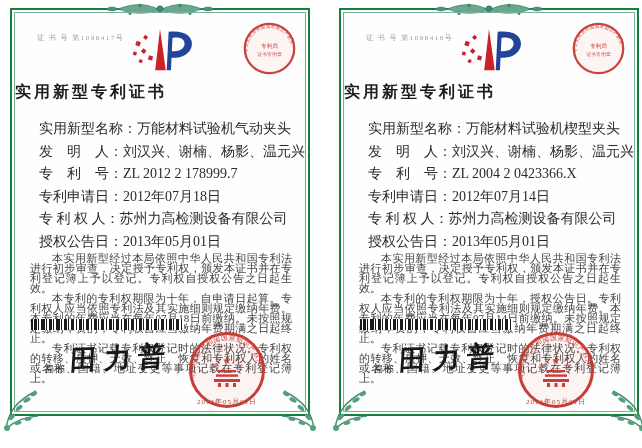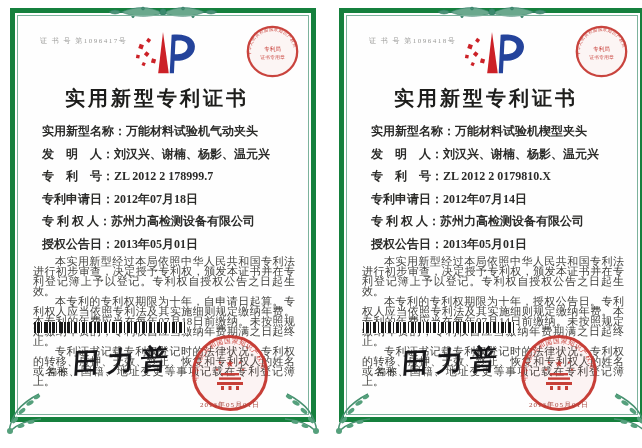--- a/index.html
+++ b/index.html
@@ -1,28 +1,28 @@
 <!DOCTYPE html>
 <html><head>
 <meta charset="utf-8">
 <style>
   html,body{margin:0;padding:0;background:#fff;}
   .page{position:relative;width:642px;height:448px;background:#ffffff;overflow:hidden;
         font-family:"Liberation Serif","DejaVu Serif",serif;}
-  .cert{position:absolute;top:8px;width:296px;height:404px;border:5px solid #15803d;background:#fefefe;}
+  .cert{position:absolute;top:8px;width:296px;height:404px;border:2px solid #15803d;background:#fefefe;}
   .cert-left{left:10px;}
   .cert-right{left:339px;}
   .cert-inner{position:absolute;inset:2px;border:1px solid #7cb29c;}
 
   .cert-no{position:absolute;left:22px;top:20px;font-size:7px;color:#9a9a98;letter-spacing:1.5px;white-space:nowrap;}
   .logo{position:absolute;left:50%;top:13px;transform:translateX(-50%);width:74px;height:48px;}
   .small-seal{position:absolute;right:7px;top:7px;width:57px;height:57px;opacity:.92;}
-  .cert-title{position:absolute;left:0;right:12px;top:69px;text-align:center;font-size:20px;font-weight:bold;
+  .cert-title{position:absolute;left:0;right:12px;top:69px;font-size:16px;font-weight:bold;
               letter-spacing:3px;color:#1d1d1b;}
-  .fields{position:absolute;left:24px;right:8px;top:107px;font-size:12px;color:#2b2b29;font-weight:bold;}
+  .fields{position:absolute;left:24px;right:8px;top:107px;font-size:14px;color:#2b2b29;}
   .field-row{height:12px;margin-bottom:10.6px;white-space:nowrap;}
   .field-label{color:#2b2b29;}
   .field-value{color:#2b2b29;}
   .paras{position:absolute;left:15px;right:13px;top:240px;font-size:11px;line-height:10px;color:#42423f;
          text-align:justify;}
   .paras p{margin:0;text-indent:2em;}
   .barcode{position:absolute;left:16px;top:306px;width:153px;height:11px;
     background:repeating-linear-gradient(90deg,
       #191919 0 1.5px,#fff 1.5px 3px,
       #191919 3px 5.6px,#fff 5.6px 7px,
@@ -228,21 +228,21 @@
       <div class="cert-title">实用新型专利证书</div>
 
       <div class="fields">
         <div class="field-row">
           <span class="field-label">实用新型名称：</span><span class="field-value">万能材料试验机楔型夹头</span>
         </div>
         <div class="field-row">
           <span class="field-label">发　明　人：</span><span class="field-value">刘汉兴、谢楠、杨影、温元兴</span>
         </div>
         <div class="field-row">
-          <span class="field-label">专　利　号：</span><span class="field-value">ZL 2012 2 0179810.X</span>
+          <span class="field-label">专　利　号：</span><span class="field-value">ZL 2004 2 0423366.X</span>
         </div>
         <div class="field-row">
           <span class="field-label">专利申请日：</span><span class="field-value">2012年07月14日</span>
         </div>
         <div class="field-row">
           <span class="field-label">专 利 权 人：</span><span class="field-value">苏州力高检测设备有限公司</span>
         </div>
         <div class="field-row">
           <span class="field-label">授权公告日：</span><span class="field-value">2013年05月01日</span>
         </div>

